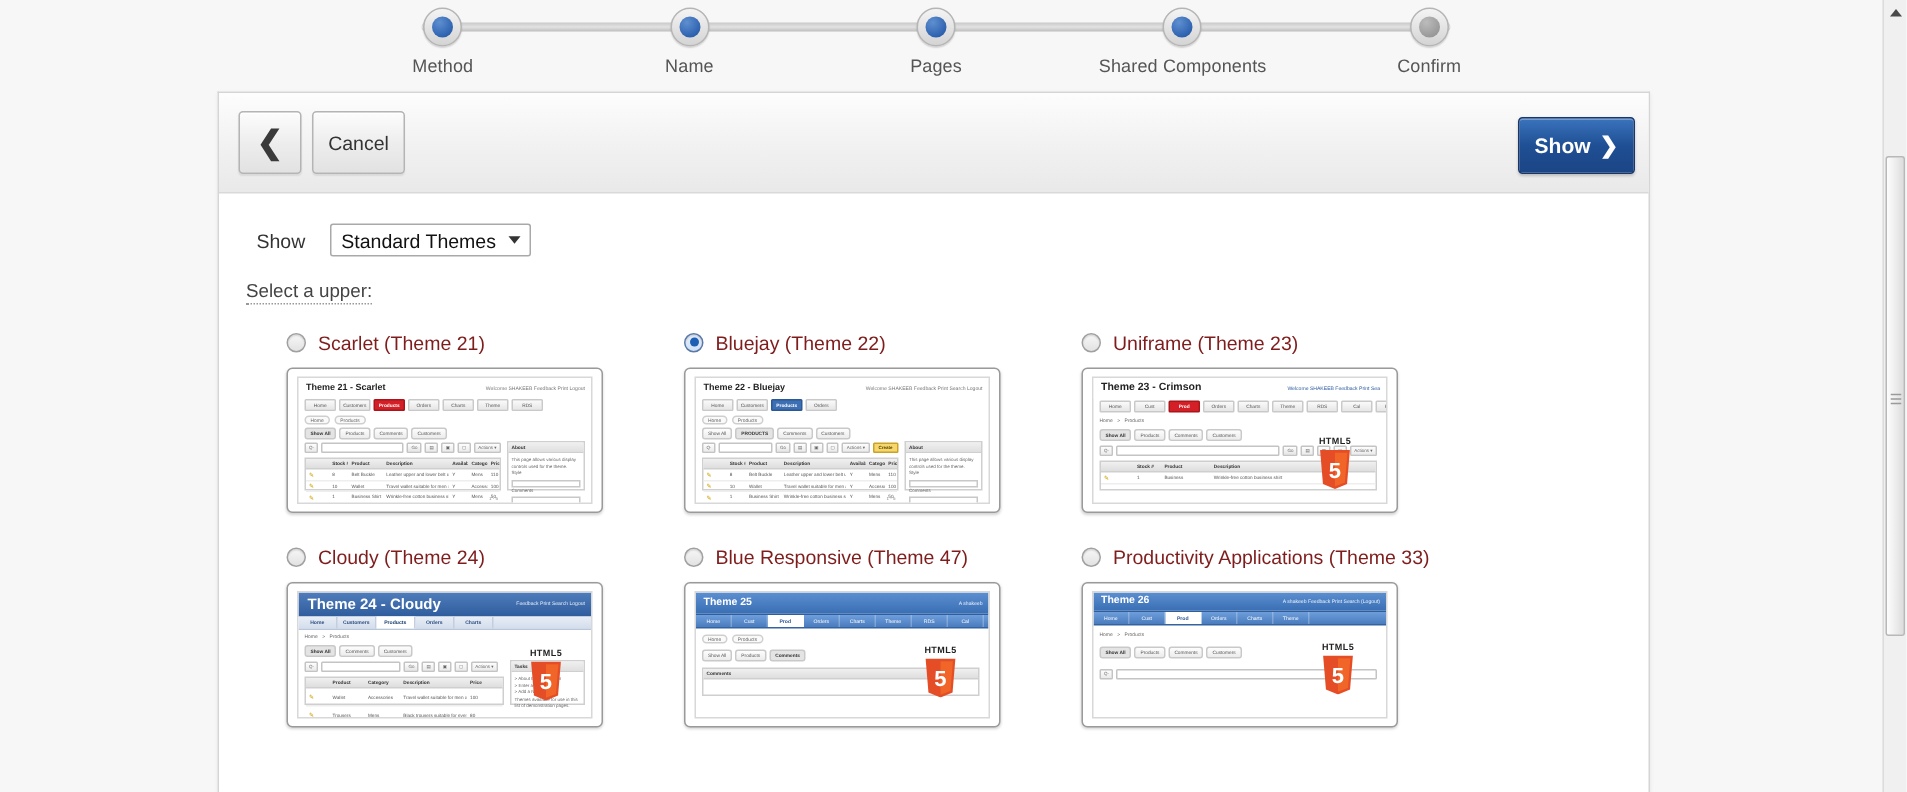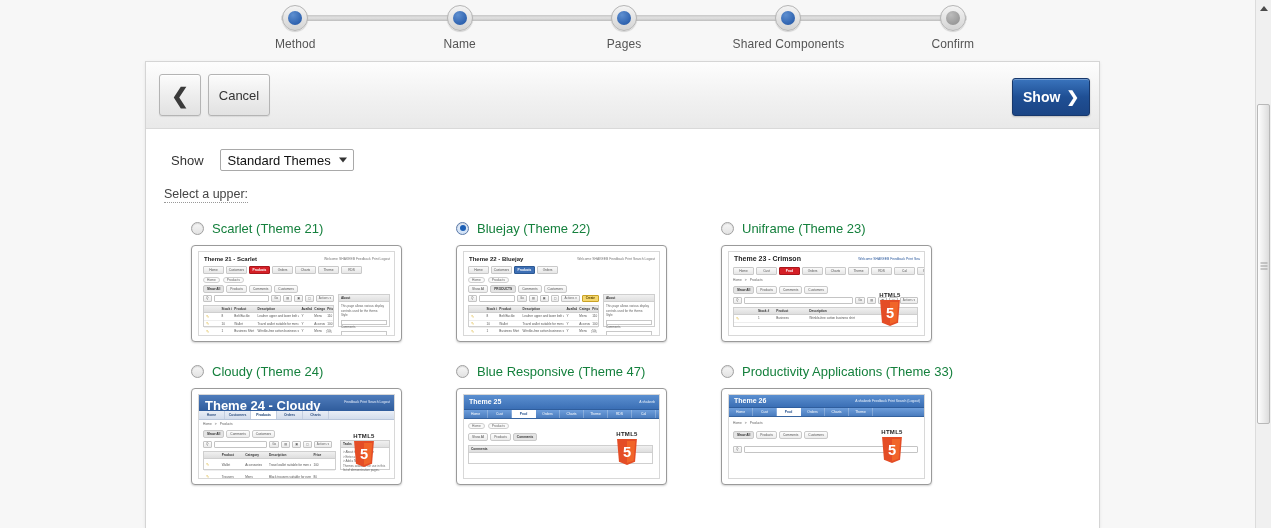--- a/index.html
+++ b/index.html
@@ -217,21 +217,21 @@
   }
   .radio.checked::after {
     content: "";
     position: absolute;
     left: 50%; top: 50%;
     transform: translate(-50%,-50%);
     width: 6px; height: 6px;
     border-radius: 50%;
     background: #1d5fb5;
   }
-  .theme-name { font-size: 13px; color: #15803d; white-space: nowrap; }
+  .theme-name { font-size: 13px; color: #7f1d1d; white-space: nowrap; }
 
   
   .thumb {
     margin-top: 6px;
     width: 211px; height: 97px;
     background: #fff;
     border: 1px solid #9a9a9a;
     border-radius: 4px;
     position: relative;
     overflow: hidden;
@@ -399,21 +399,21 @@
     position: absolute; top: 8px; left: 4px;
     width: 24px; height: 26px;
   }
   .html5 .shield svg { width: 100%; height: 100%; }
 
   
   .t-grayhdr {
     position: absolute; left: 0; top: 0; right: 0; height: 16px;
     background: linear-gradient(to bottom,#4f7cbb,#2f5c9c);
   }
-  .t-grayhdr .bt { position: absolute; left: 6px; top: 3px; font-size: 13px; font-weight: bold; color: #fff; }
+  .t-grayhdr .bt { position: absolute; left: 6px; top: 3px; font-size: 10px; font-weight: bold; color: #fff; }
   .t-grayhdr .br { position: absolute; right: 4px; top: 5px; font-size: 3.4px; color: #e6eefb; white-space: nowrap; }
   .t-graytabs {
     position: absolute; left: 0; top: 16px; right: 0; height: 9px;
     background: linear-gradient(to bottom,#e9eef6,#d3ddec);
     display: flex; align-items: stretch;
     border-bottom: 1px solid #b9c6da;
   }
   .t-graytab {
     min-width: 26px; padding: 0 3px;
     font-size: 3.4px; color: #2d4f80; font-weight: bold;

